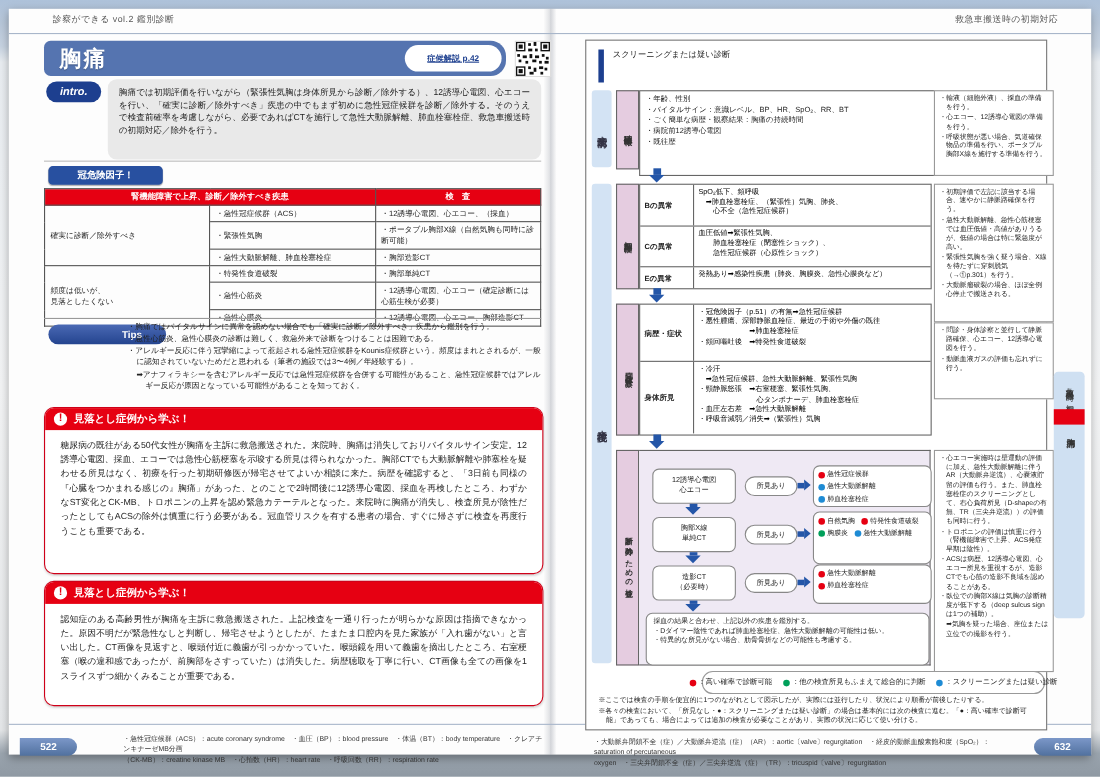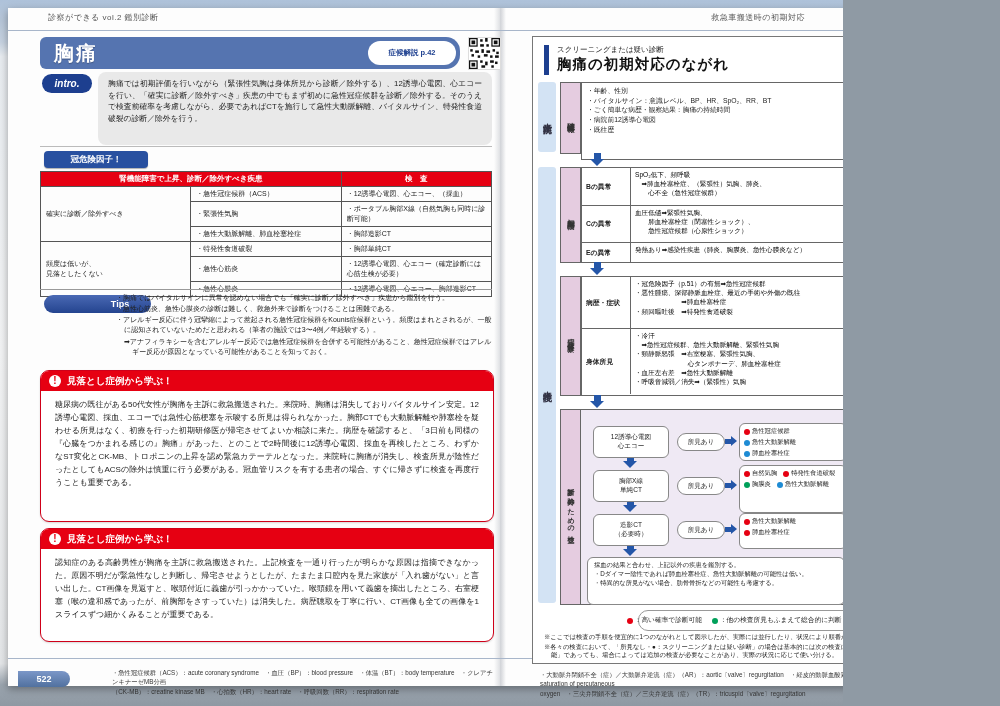--- a/index.html
+++ b/index.html
@@ -1,31 +1,31 @@
 <!DOCTYPE html>
 <html style="--red: #e60012; --blue: #1e8bd4; --green: #00a05a; --accent_blue: #5574b0; --navy: #1d3f8f; --badge_blue: #2850a0;"><head>
 <meta charset="utf-8">
 <style>
   html,body{margin:0;padding:0;}
   body{font-family:"Liberation Sans",sans-serif;background:#8f9aa4;}
-  .canvas{position:relative;width:843px;height:706px;overflow:hidden;
+  .canvas{position:relative;width:1000px;height:706px;overflow:hidden;
     background:linear-gradient(180deg,#aec2da 0%,#b7c6d8 3%,#c6d2e0 6%,#e8ecf0 8%,#f2f3f4 50%,#e4e6e8 94%,#9aa4ae 97%,#8f99a3 100%);}
   .pages{position:absolute;left:8px;top:8px;width:984px;height:678px;background:#fdfdfd;box-shadow:0 3px 8px rgba(0,0,0,.35);}
   .gutter{position:absolute;left:494px;top:8px;width:12px;height:678px;
     background:linear-gradient(90deg,rgba(0,0,0,0) 0%,rgba(60,70,90,.14) 45%,rgba(60,70,90,.22) 55%,rgba(0,0,0,0) 100%);}
   .abs{position:absolute;}
   .runhead{font-size:8px;color:#555;letter-spacing:.5px;}
   .toprule{position:absolute;left:8px;top:30px;width:984px;border-top:1.5px solid #a8b6ca;}
   .botrule{position:absolute;left:8px;top:658px;width:984px;border-top:1.5px solid #a8b6ca;}
 
   
   .title-bar{background:var(--accent_blue,#5574b0);border-radius:6px 14px 14px 6px;color:#fff;display:flex;align-items:center;}
   .title-text{font-size:20px;font-weight:bold;padding-left:14px;letter-spacing:2px;text-shadow:0 1px 1px rgba(0,0,0,.25);}
   .title-badge{position:absolute;right:4px;top:4px;bottom:4px;width:88px;background:#fff;border-radius:12px;
-    display:flex;align-items:center;justify-content:center;color:var(--navy,#1d3f8f);font-size:7.5px;font-weight:bold;}
+    display:flex;align-items:center;justify-content:center;color:var(--navy,#1d3f8f);font-size:7.5px;font-weight:bold;text-decoration:underline;}
   .qr{background:#fff;border:1px solid #ddd;}
   .intro-badge{background:var(--navy,#1d3f8f);border-radius:10px;color:#fff;font-weight:bold;font-style:italic;
     font-size:10px;display:flex;align-items:center;justify-content:center;}
   .intro-box{background:#e9e9e9;border-radius:8px;font-size:7.8px;line-height:1.5;color:#222;padding:6px 10px;text-align:justify;}
   .thin-rule{border-top:1px solid #bbb;}
   .blue-badge{background:var(--badge_blue,#2850a0);border-radius:4px;color:#fff;font-weight:bold;font-size:8.5px;
     display:flex;align-items:center;justify-content:center;box-shadow:0 1px 1px rgba(0,0,0,.3);}
   .tips-badge{background:linear-gradient(180deg,#4a69b4,#24448f);border-radius:9px;color:#fff;font-weight:bold;font-size:9px;
     display:flex;align-items:center;justify-content:center;padding-left:45px;}
   table.dx{border-collapse:collapse;width:452px;table-layout:fixed;}
@@ -147,21 +147,21 @@
         <rect x="1" y="19" width="5" height="5"></rect>
       </g>
     <g fill="#111">
         <rect x="2" y="2" width="3" height="3"></rect>
         <rect x="20" y="2" width="3" height="3"></rect>
         <rect x="2" y="20" width="3" height="3"></rect>
       </g>
   </svg>
 
   <div class="abs intro-badge" style="left:42px;top:74px;width:50px;height:19px;">intro.</div>
-  <div class="abs intro-box" style="left:98px;top:72px;width:374px;height:61px;">胸痛では初期評価を行いながら（緊張性気胸は身体所見から診断／除外する）、12誘導心電図、心エコーを行い、「確実に診断／除外すべき」疾患の中でもまず初めに急性冠症候群を診断／除外する。そのうえで検査前確率を考慮しながら、必要であればCTを施行して急性大動脈解離、バイタルサイン、特発性食道破裂の診断／除外を行う。</div>
+  <div class="abs intro-box" style="left:98px;top:72px;width:374px;height:61px;">胸痛では初期評価を行いながら（緊張性気胸は身体所見から診断／除外する）、12誘導心電図、心エコーを行い、「確実に診断／除外すべき」疾患の中でもまず初めに急性冠症候群を診断／除外する。そのうえで検査前確率を考慮しながら、必要であればCTを施行して急性大動脈解離、肺血栓塞栓症、救急車搬送時の初期対応／除外を行う。</div>
 
   <div class="abs thin-rule" style="left:40px;top:146px;width:452px;"></div>
   <div class="abs blue-badge" style="left:44px;top:151px;width:104px;height:17px;">冠危険因子！</div>
 
   <table class="dx abs" style="left:40px;top:171px;">
     <tbody>
         <tr>
       <th colspan="2">腎機能障害で上昇、診断／除外すべき疾患</th>
       <th>検　査</th>
     </tr>
@@ -227,21 +227,20 @@
   </div>
 
   <div class="abs runhead" style="right:38px;top:12px;text-align:right;">救急車搬送時の初期対応</div>
 
   <div class="abs flow-outer" style="left:532px;top:36px;width:418px;height:626px;"></div>
 
   <div class="abs flow-titleblock" style="left:544px;top:45px;width:380px;height:30px;">
     <div class="flow-titlebar"></div>
     <div>
       <div class="flow-sub">スクリーニングまたは疑い診断</div>
-      <div class="flow-main">胸痛の初期対応のながれ</div>
     </div>
   </div>
 
   <div class="abs phase-bar" style="left:538px;top:82px;width:18px;height:70px;">
     <span class="vtext">来院前</span>
   </div>
   <div class="abs phase-bar" style="left:538px;top:167px;width:18px;height:436px;">
     <span class="vtext">来院後</span>
   </div>
 

